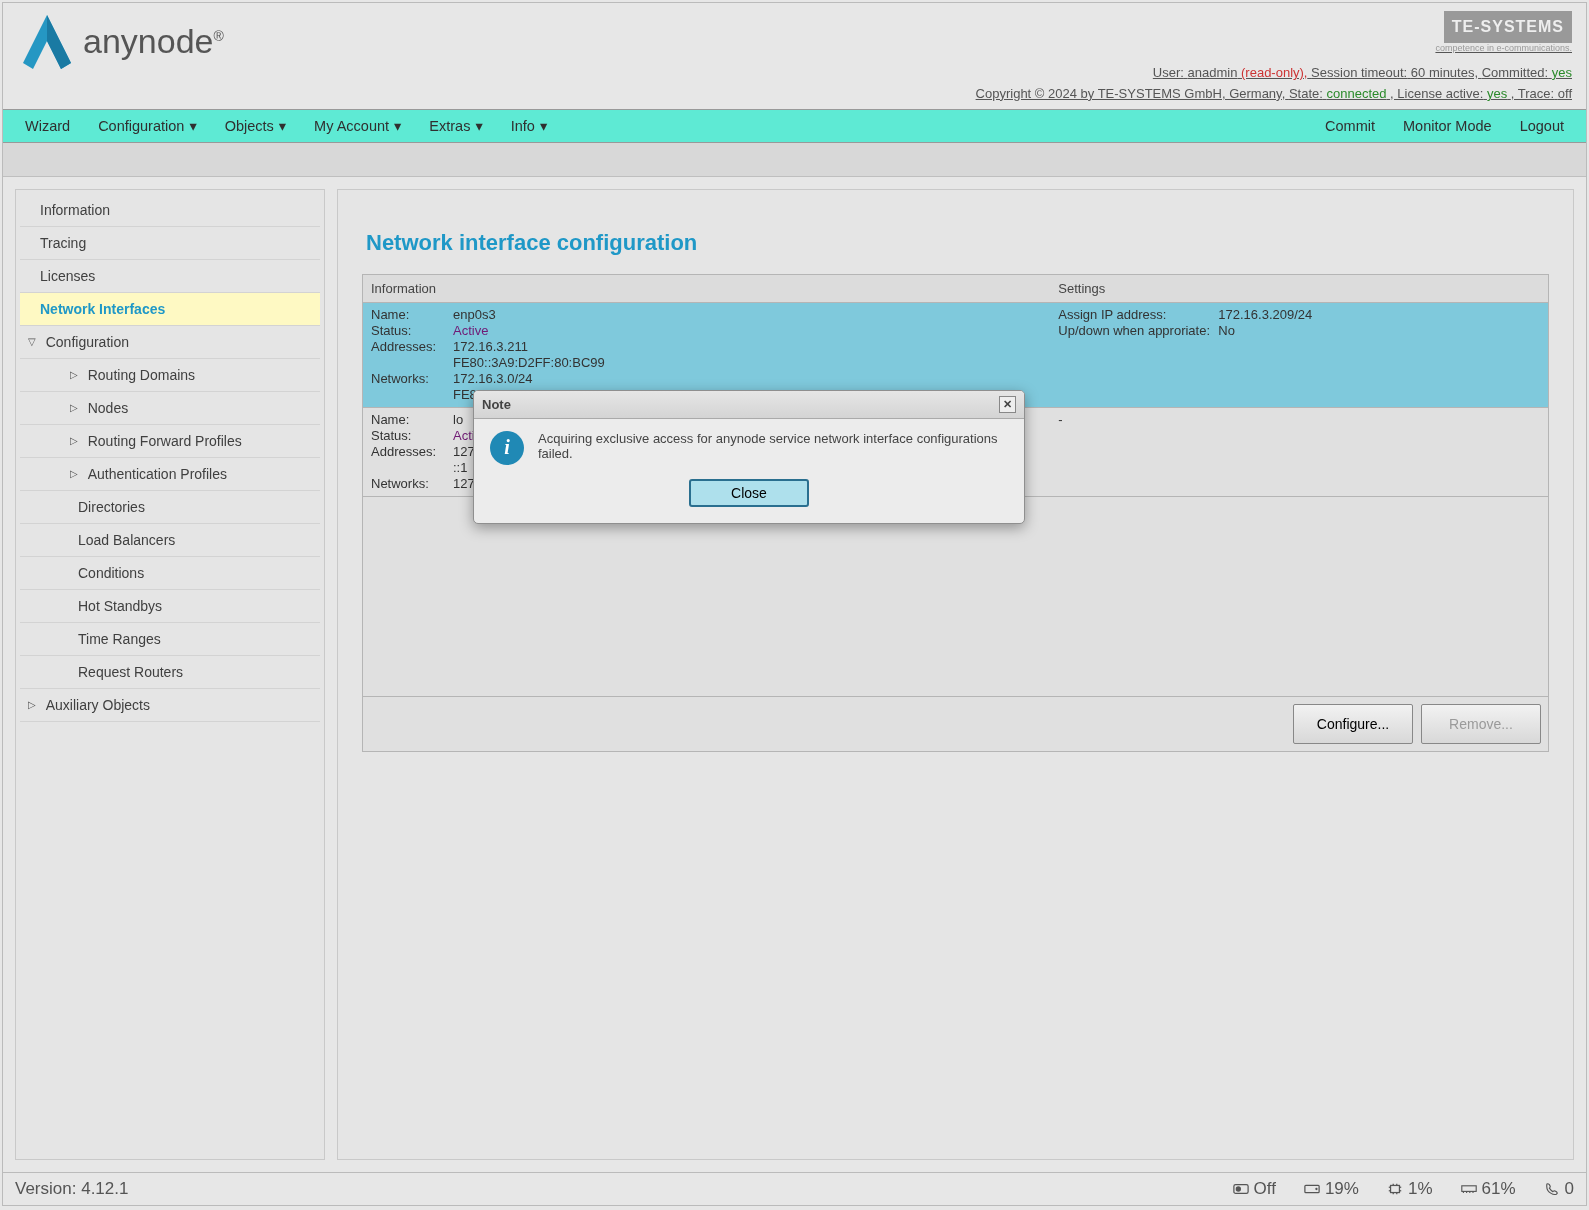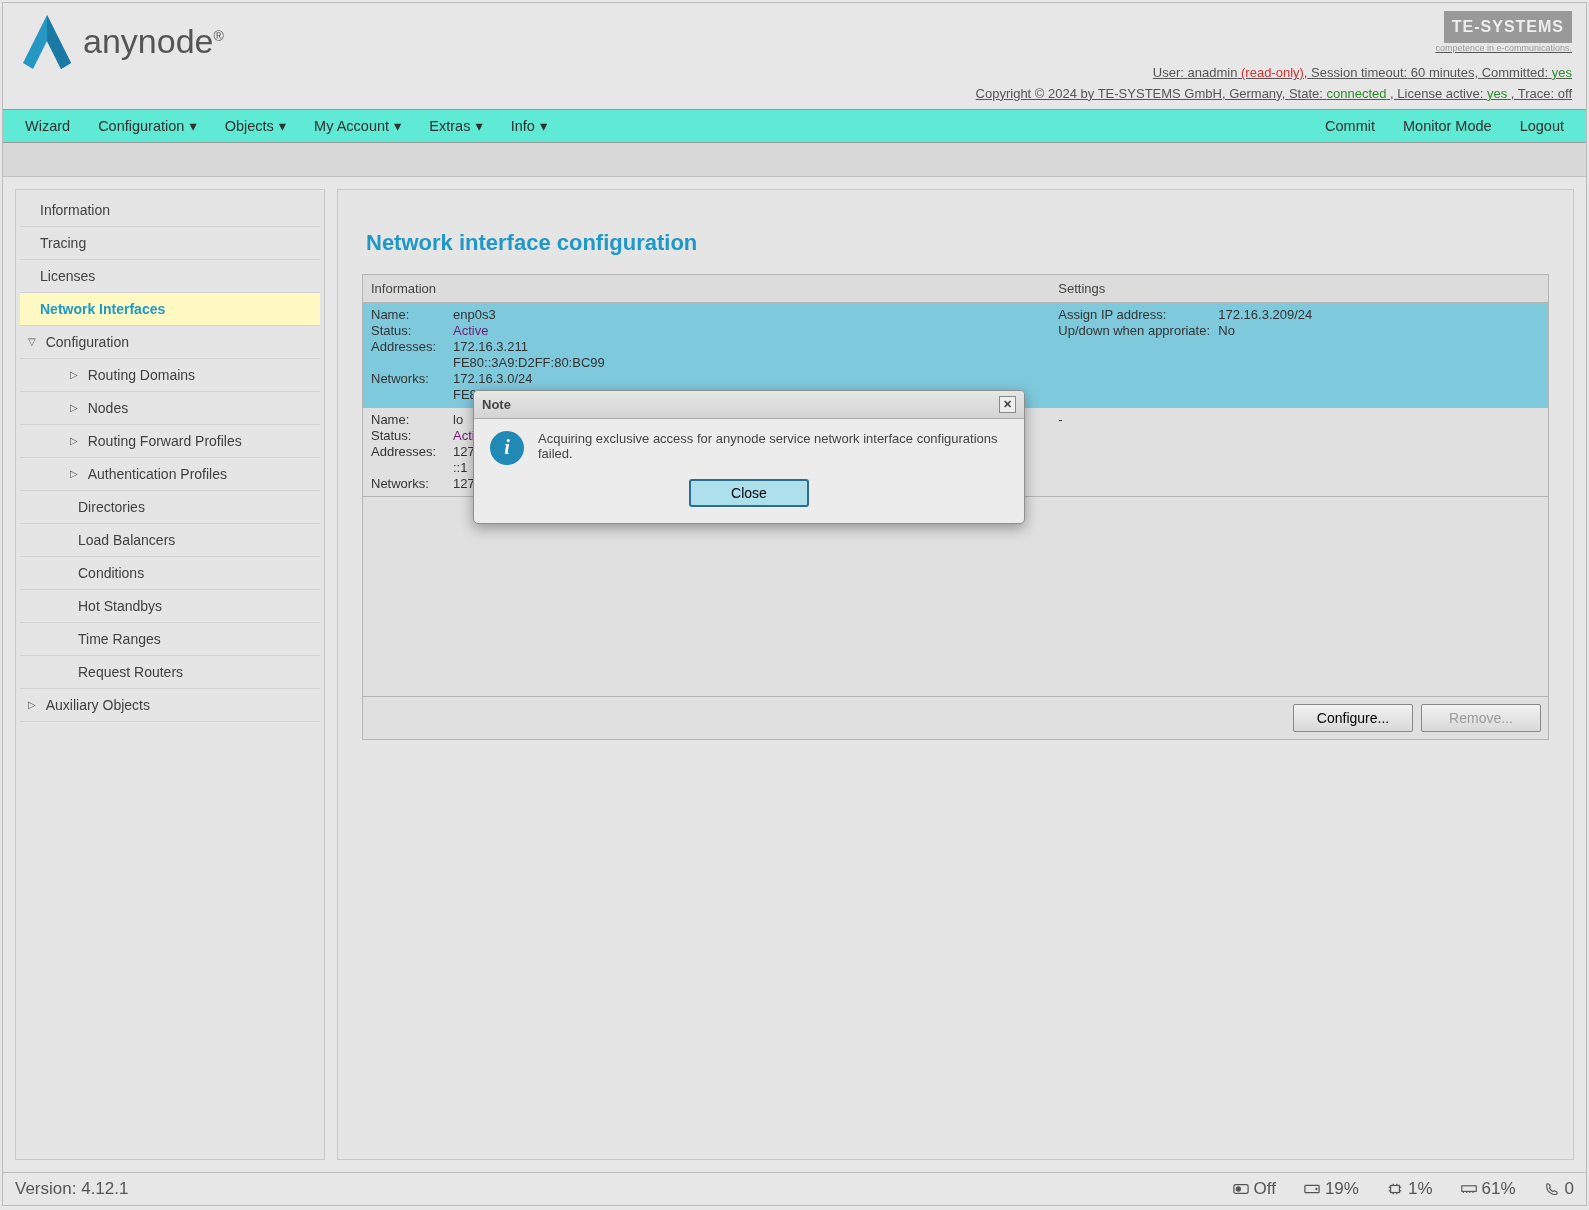--- a/index.html
+++ b/index.html
@@ -33,21 +33,21 @@
 .col-info { width: 58%; }
 .col-set { width: 42%; }
 .row { display: flex; border-bottom: 1px solid #b5b5b5; font-size: 13px; }
 .row.sel { background: #7fc9dc; }
 .cell { padding: 4px 8px; }
 .kv { display: flex; margin-bottom: 1px; }
 .kv .k { width: 82px; }
 .active-txt { color: #701a75; }
 .fill-area { height: 200px; border-bottom: 1px solid #b5b5b5; }
 .btn-row { display: flex; justify-content: flex-end; padding: 7px; gap: 8px; }
-.btn { padding: 5px 18px; border: 1px solid #888; background: linear-gradient(#f2f2f2,#d8d8d8); font-size: 14px; cursor: pointer; border-radius: 2px; min-width: 120px; }
+.btn { padding: 11px 18px; border: 1px solid #888; background: linear-gradient(#f2f2f2,#d8d8d8); font-size: 14px; cursor: pointer; border-radius: 2px; min-width: 120px; }
 .btn:disabled, .btn.disabled { color: #9a9a9a; cursor: default; }
 .footer { border-top: 1px solid #bbb; padding: 6px 12px; display: flex; justify-content: space-between; font-size: 17px; color: #555; background: #e7e7e7; }
 .footer-right { display: flex; gap: 28px; align-items: center; }
 .footer-right span { display: flex; align-items: center; gap: 5px; }
 .modal { position: absolute; left: 135px; top: 200px; width: 552px; background: #ececec; border: 1px solid #8f8f8f; box-shadow: 0 4px 14px rgba(0,0,0,0.35); border-radius: 5px; overflow: hidden; }
 .modal-title { background: linear-gradient(#e6e6e6,#d4d4d4); padding: 5px 8px; font-size: 13px; font-weight: bold; color: #444; border-bottom: 1px solid #aaa; display: flex; justify-content: space-between; align-items: center; }
 .modal-x { width: 17px; height: 17px; border: 1px solid #888; background: #eee; font-size: 11px; display: flex; align-items: center; justify-content: center; cursor: pointer; }
 .modal-body { padding: 12px 16px 6px 16px; display: flex; align-items: flex-start; gap: 14px; font-size: 13px; color: #444; }
 .info-circle { width: 34px; height: 34px; border-radius: 50%; background: #2089b5; color: #fff; display: flex; align-items: center; justify-content: center; font-weight: bold; font-size: 20px; font-style: italic; font-family: Georgia, serif; flex-shrink: 0; }
 .modal-footer { display: flex; justify-content: center; padding: 8px 0 16px 0; }

